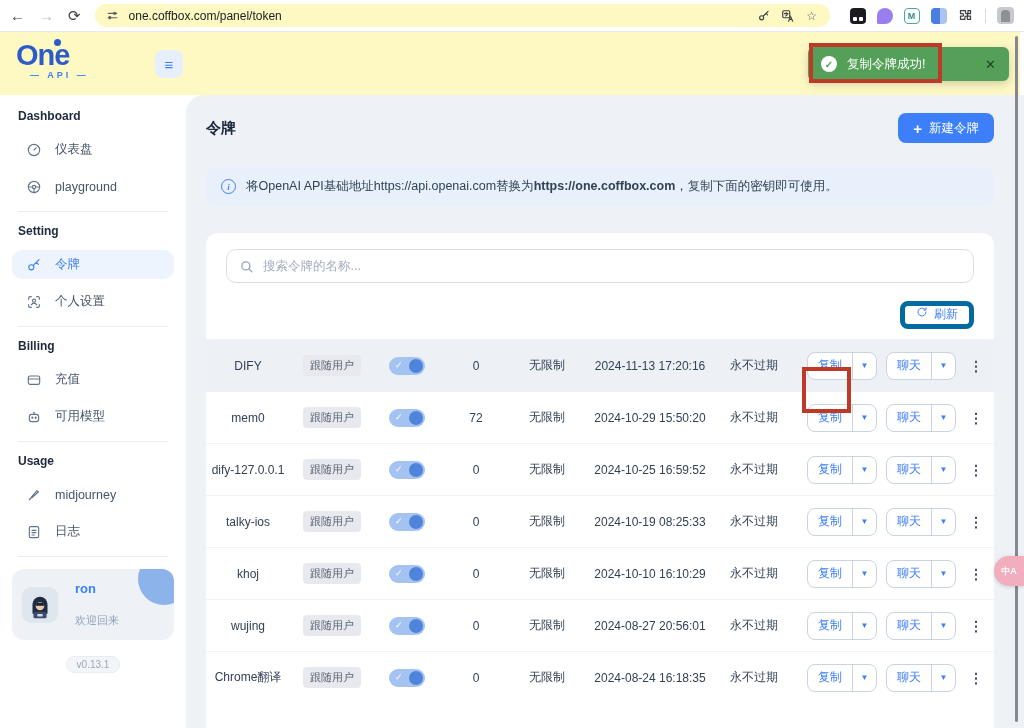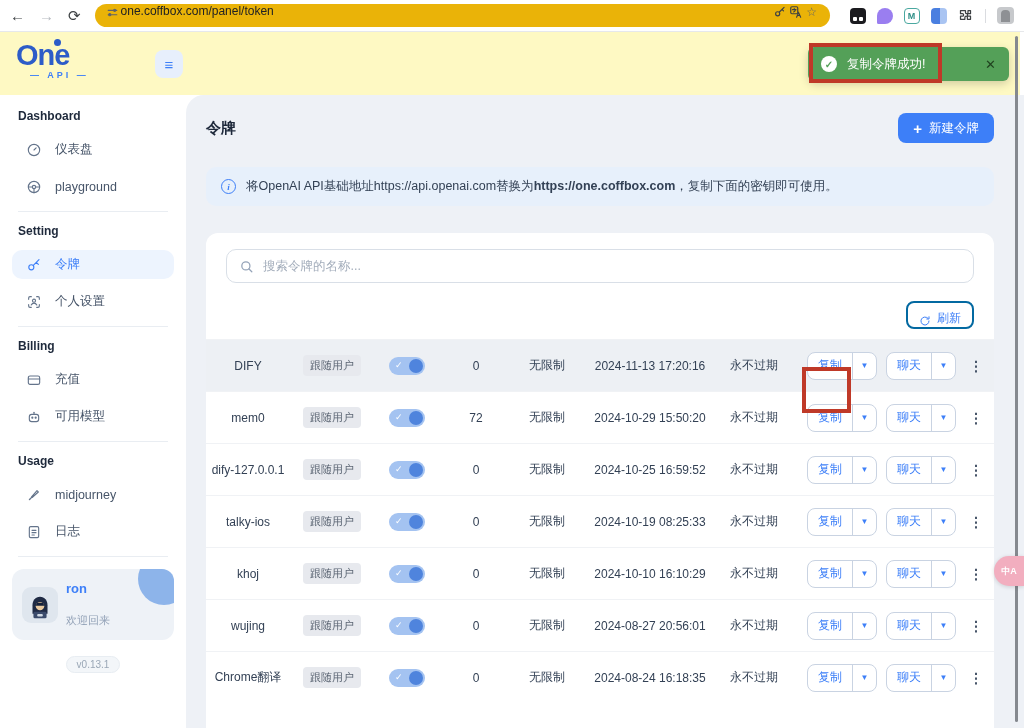--- a/index.html
+++ b/index.html
@@ -3,21 +3,21 @@
 <meta charset="utf-8">
 <style>
   * { margin:0; padding:0; box-sizing:border-box; }
   html,body { width:1024px; height:728px; overflow:hidden; }
   body { font-family:"Liberation Sans", sans-serif; background:#fff; position:relative; color:#334155; }
 
   
   .browser-bar { height:32px; background:#ffffff; display:flex; align-items:center; padding:0 10px; gap:14px; border-bottom:1px solid #e6e8eb; }
   .nav-ic { font-size:15px; color:#3c4043; cursor:pointer; line-height:1; }
   .nav-ic.dim { color:#b6bac0; }
-  .omnibox { flex:0 0 735px; height:23px; background:#eab308; border-radius:12px; display:flex; align-items:flex-start; padding:0 10px; gap:0; }
+  .omnibox { flex:0 0 735px; height:23px; background:#fef9c3; border-radius:12px; display:flex; align-items:center; padding:0 10px; gap:8px; }
   .omnibox .url { flex:1; font-size:12px; color:#202124; }
   .ob-ic { width:16px; height:16px; display:flex; align-items:center; justify-content:center; color:#5f6368; font-size:12px; }
   .ext-row { display:flex; align-items:center; gap:11px; margin-left:6px; }
   .ext { width:16px; height:16px; border-radius:4px; display:flex; align-items:center; justify-content:center; font-size:9px; font-weight:bold; }
   .ext-dark { background:#1b1b1f; position:relative; }
   .ext-dark::after { content:""; position:absolute; bottom:3px; left:3px; width:4px; height:4px; background:#fff; border-radius:1px; box-shadow:6px 0 0 #fff; }
   .ext-purple { background:#9a7ef0; border-radius:50% 50% 50% 10%; }
   .ext-m { background:#fff; border:1.5px solid #4aa8a0; color:#2f8f87; }
   .ext-blue { background:linear-gradient(90deg,#4a7fe0 55%, #a9c4f2 55%); }
   .tool-divider { width:1px; height:14px; background:#dadce0; }
@@ -41,21 +41,21 @@
 
   
   .sidebar { position:absolute; top:63px; left:0; width:186px; bottom:0; background:#fff; padding:6px 12px 0 12px; }
   .side-label { font-size:12px; font-weight:bold; color:#1e293b; margin:8px 4px 12px 6px; }
   .side-item { height:29px; display:flex; align-items:center; gap:13px; padding:0 10px 0 14px; border-radius:10px; margin-bottom:8px; color:#475569; font-size:12.5px; cursor:pointer; }
   .side-item svg { width:16px; height:16px; stroke:#64748b; fill:none; stroke-width:1.7; stroke-linecap:round; stroke-linejoin:round; flex:0 0 16px; }
   .side-item.active { background:#edf4fe; color:#3d7ff8; }
   .side-item.active svg { stroke:#3d7ff8; }
   .side-divider { border-top:1px solid #e9edf2; margin:10px 6px 12px 6px; }
 
-  .user-card { margin:6px 0 10px 0; background:#eef2f7; border-radius:12px; padding:12px 10px; display:flex; align-items:center; gap:8px; position:relative; overflow:hidden; cursor:pointer; }
+  .user-card { margin:6px 0 10px 0; background:#eef2f7; border-radius:12px; padding:12px 10px; display:flex; align-items:center; gap:17px; position:relative; overflow:hidden; cursor:pointer; }
   .user-deco { position:absolute; top:-16px; right:-16px; width:52px; height:52px; border-radius:50%; background:#8db4ea; }
   .avatar { width:36px; height:36px; border-radius:9px; background:#dfe6ee; display:flex; align-items:flex-end; justify-content:center; overflow:hidden; flex:0 0 36px; }
   .avatar svg { width:30px; height:30px; }
   .user-name { font-size:13px; font-weight:bold; color:#3d7ff8; }
   .user-greet { font-size:11px; color:#94a3b8; margin-top:17px; }
   .version-wrap { text-align:center; margin-top:14px; }
   .version-pill { display:inline-block; font-size:10px; color:#9aa7b6; background:#f3f6f9; border:1px solid #e8edf2; border-radius:9px; padding:2px 10px; }
 
   
   .main { position:absolute; top:63px; left:186px; right:0; bottom:0; background:#eef1f6; border-top-left-radius:18px; padding:18px 30px 0 20px; }
@@ -67,21 +67,21 @@
   .info-banner { background:#e7f0fb; border-radius:10px; height:39px; display:flex; align-items:center; gap:10px; padding:0 15px; margin-bottom:27px; font-size:12.5px; color:#334155; }
   .info-ic { width:15px; height:15px; border-radius:50%; border:1.4px solid #3d7ff8; color:#3d7ff8; font-size:9px; font-style:italic; font-weight:bold; display:flex; align-items:center; justify-content:center; flex:0 0 15px; font-family:"Liberation Serif", serif; }
   .info-bold { font-weight:bold; }
 
   .card { background:#fff; border-radius:12px; padding-top:16px; height:520px; }
   .search-wrap { margin:0 20px; height:34px; border:1px solid #d9dfe7; border-radius:10px; display:flex; align-items:center; gap:9px; padding:0 12px; }
   .search-wrap svg { width:15px; height:15px; stroke:#94a3b8; fill:none; stroke-width:2; stroke-linecap:round; }
   .search-input { border:none; outline:none; flex:1; font-size:12.5px; font-family:inherit; color:#334155; background:transparent; }
   .search-input::placeholder { color:#a3adbb; }
   .refresh-row { display:flex; justify-content:flex-end; margin:18px 20px 10px; }
-  .btn-refresh { border:2px solid #0369a1; background:#fff; border-radius:8px; height:28px; padding:0 11px; color:#3d7ff8; font-size:12px; display:flex; align-items:flex-end; gap:6px; cursor:pointer; font-family:inherit; }
+  .btn-refresh { border:5px solid #0369a1; background:#fff; border-radius:8px; height:28px; padding:0 11px; color:#3d7ff8; font-size:12px; display:flex; align-items:flex-start; gap:6px; cursor:pointer; font-family:inherit; }
   .btn-refresh svg { width:12px; height:12px; stroke:#3d7ff8; fill:none; stroke-width:2; stroke-linecap:round; }
 
   .tgrid { display:grid; grid-template-columns:84px 84px 66px 72px 70px 136px 72px 1fr; align-items:center; }
   .thead { height:38px; font-size:12px; color:#64748b; }
   .thead > div { text-align:center; }
   .trow { height:52px; font-size:12px; color:#334155; border-top:1px solid #f0f2f5; }
   .trow > div { text-align:center; display:flex; align-items:center; justify-content:center; }
   .trow.highlight { background:#edf0f4; }
   .badge-group { background:#e7e9ee; color:#5b6573; font-size:11px; border-radius:4px; padding:3px 7px; }
   .toggle { width:36px; height:18px; border-radius:9px; background:#a4c3f1; position:relative; cursor:pointer; }

